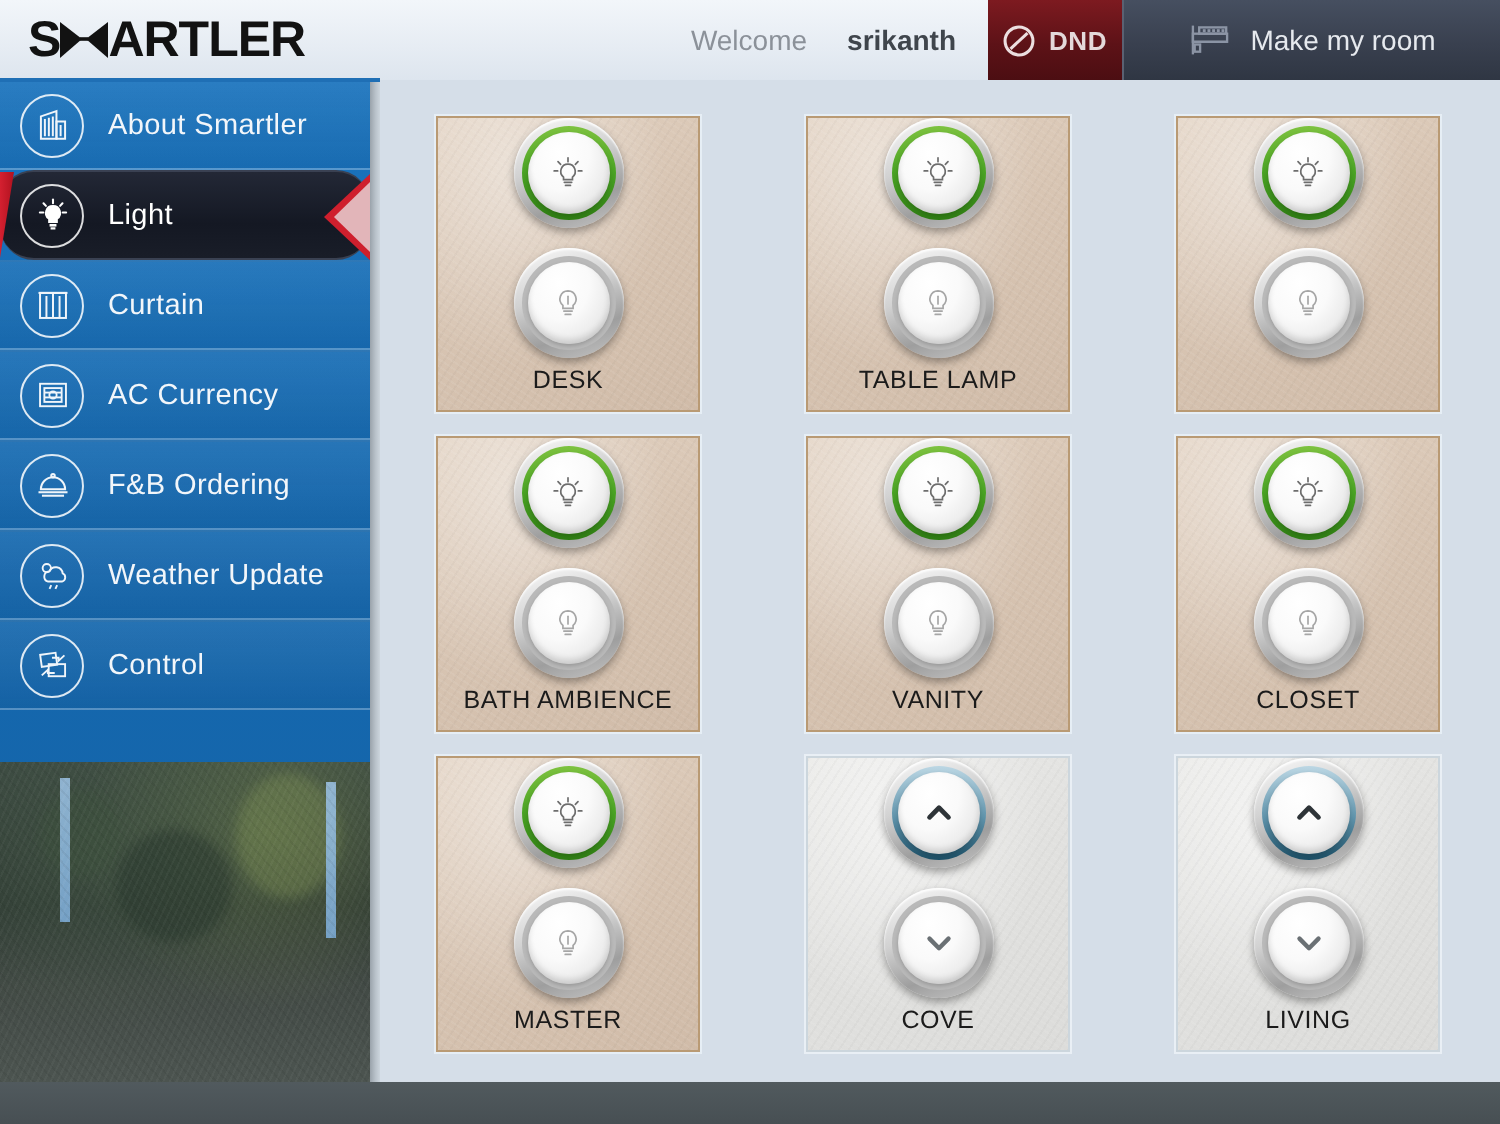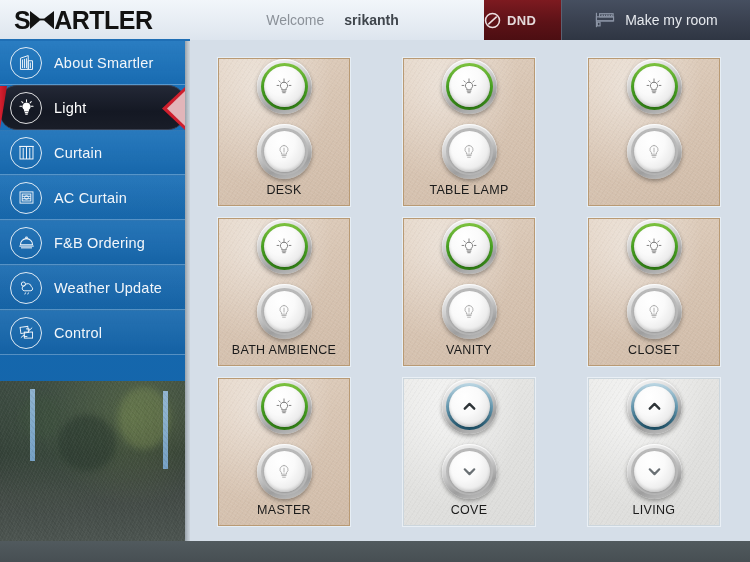--- a/index.html
+++ b/index.html
@@ -37,28 +37,28 @@
     font-size: 25px; font-weight: bold; letter-spacing: -0.5px;
     color: #121212; display: flex; align-items: center;
     font-family: "Liberation Sans", sans-serif;
   }
   .logo .bowtie {
     display: inline-block; width: 26px; height: 20px;
     position: relative; margin: 0 -1px;
   }
   .logo .bowtie svg { display:block; }
   .welcome-area {
-    flex: 1; display: flex; align-items: center; justify-content: center;
-    padding-right: 4px; box-sizing: border-box;
+    flex: 1; display: flex; align-items: center; justify-content: flex-end;
+    padding-right: 16px; box-sizing: border-box;
     font-size: 14px; color: #8b9199;
   }
   .welcome-area .uname { color: #3f454c; font-weight: bold; margin-left: 20px; }
   .dnd-btn {
-    width: 77px; background: linear-gradient(180deg,#7d1a20 0%,#5d1217 55%,#4c0e12 100%);
-    display: flex; align-items: center; 
+    width: 67px; background: linear-gradient(180deg,#7d1a20 0%,#5d1217 55%,#4c0e12 100%);
+    display: flex; align-items: center; justify-content: center;
     gap: 6px; color: #e4d9da; font-size: 13px; font-weight: bold;
     letter-spacing: 0.3px; cursor: pointer;
   }
   .dnd-icon { width: 17px; height: 17px; }
   .makeroom-btn {
     width: 188px; background: linear-gradient(180deg,#464f60 0%,#39404f 55%,#2f3643 100%);
     display: flex; align-items: center; justify-content: center;
     gap: 9px; color: #e6e9ee; font-size: 14px; cursor: pointer;
     border-left: 1px solid #5a6172;
   }
@@ -334,21 +334,21 @@
         <svg viewBox="0 0 22 22" width="19" height="19" aria-hidden="true">
           <g stroke="#f0f5fa" stroke-width="1.1" fill="none">
             <rect x="3.5" y="4.5" width="15" height="13"></rect>
             <rect x="6" y="7" width="10" height="8"></rect>
             <line x1="6" y1="9.6" x2="16" y2="9.6"></line>
             <line x1="6" y1="12.4" x2="16" y2="12.4"></line>
             <circle cx="11" cy="11" r="2.1"></circle>
           </g>
         </svg>
       </span>
-      <span class="nav-label">AC Curtain</span>
+      <span class="nav-label">AC Currency</span>
     </div>
 
     <div class="nav-item">
       <span class="nico">
         <svg viewBox="0 0 22 22" width="19" height="19" aria-hidden="true">
           <g stroke="#f0f5fa" stroke-width="1.2" fill="none">
             <path d="M4 13.5 a7 7 0 0 1 14 0 Z"></path>
             <line x1="2.6" y1="15.2" x2="19.4" y2="15.2"></line>
             <line x1="4.6" y1="17.2" x2="17.4" y2="17.2"></line>
             <circle cx="11" cy="5.6" r="1"></circle>

